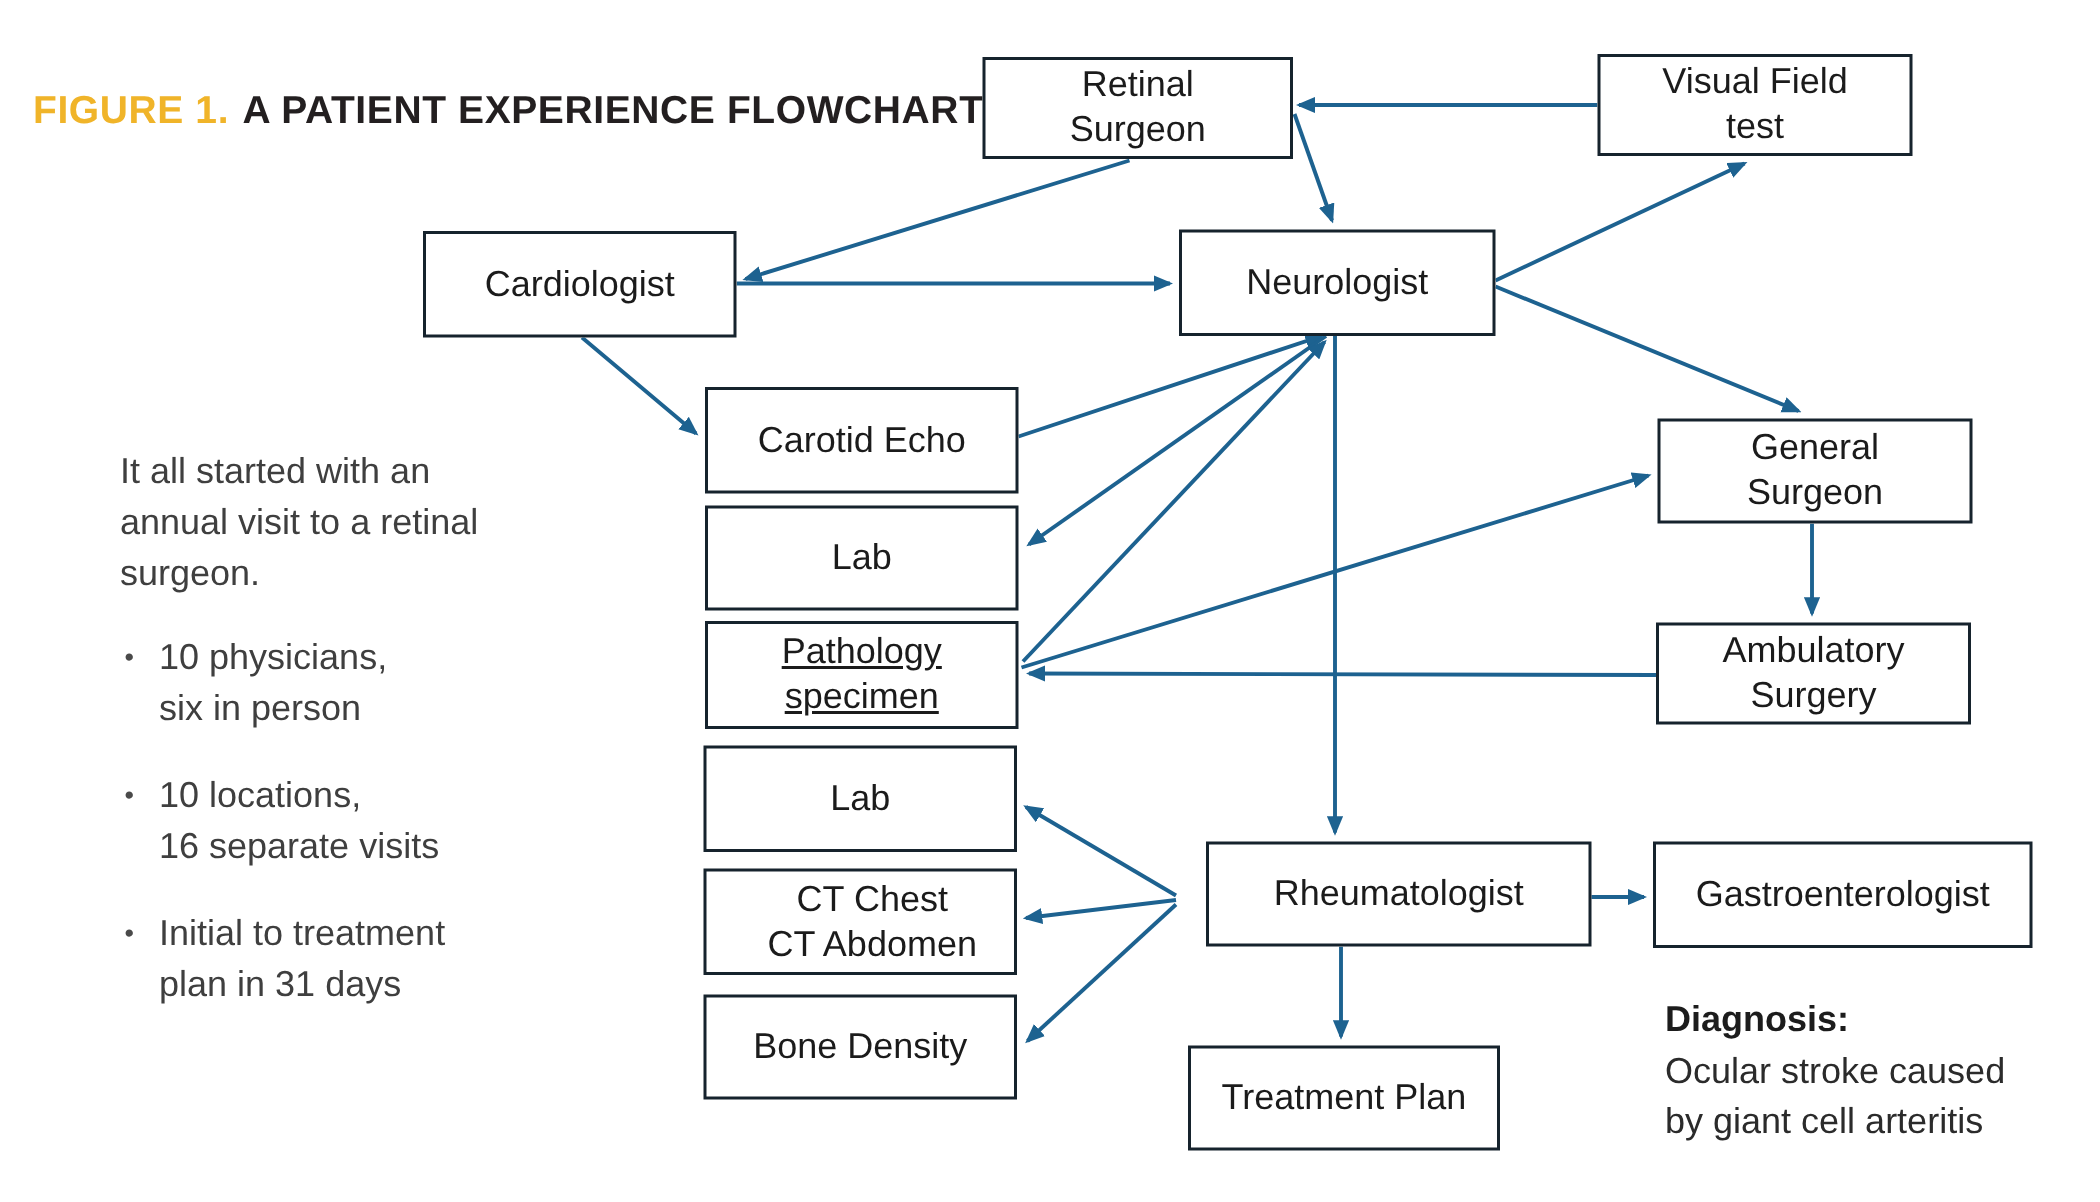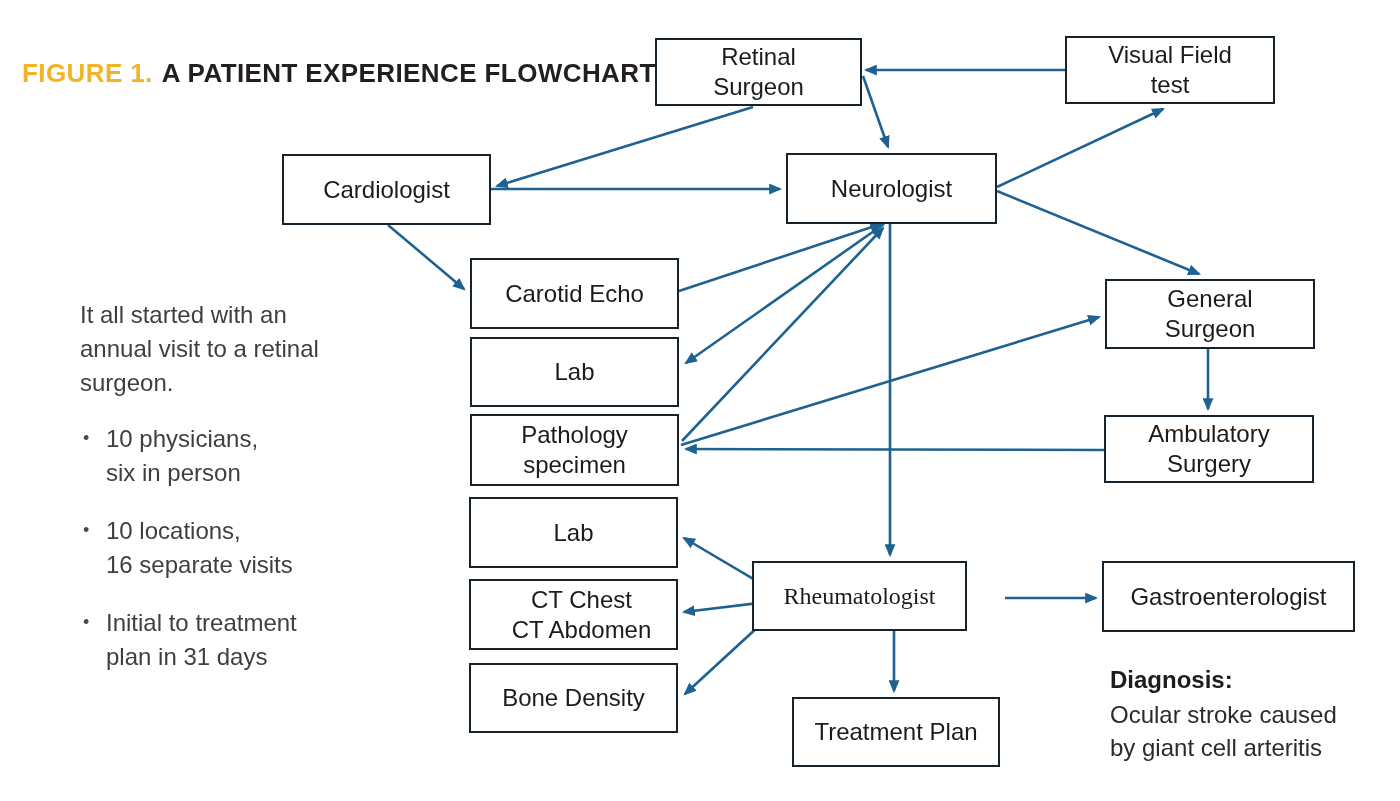--- a/index.html
+++ b/index.html
@@ -98,21 +98,21 @@
       </div>
       <div class="node" style="left: 786px; top: 153px; width: 211px; height: 71px;">
         <span>Neurologist</span>
       </div>
       <div class="node" style="left: 470px; top: 258px; width: 209px; height: 71px; justify-content: center;">
         <span>Carotid Echo</span>
       </div>
       <div class="node" style="left: 470px; top: 337px; width: 209px; height: 70px;">
         <span>Lab</span>
       </div>
-      <div class="node" style="left: 470px; top: 414px; width: 209px; height: 72px;">
+      <div class="node" style="left: 470px; top: 414px; width: 209px; height: 72px; text-decoration: underline;">
         <span>Pathology
 specimen</span>
       </div>
       <div class="node" style="left: 469px; top: 497px; width: 209px; height: 71px;">
         <span>Lab</span>
       </div>
       <div class="node" style="left: 469px; top: 579px; width: 209px; height: 71px; padding-left: 16px;">
         <span>CT Chest
 CT Abdomen</span>
       </div>
@@ -120,21 +120,21 @@
         <span>Bone Density</span>
       </div>
       <div class="node" style="left: 1105px; top: 279px; width: 210px; height: 70px;">
         <span>General
 Surgeon</span>
       </div>
       <div class="node" style="left: 1104px; top: 415px; width: 210px; height: 68px;">
         <span>Ambulatory
 Surgery</span>
       </div>
-      <div class="node" style="left: 752px; top: 561px; width: 215px; height: 70px; font-family: Liberation Serif, serif;">
+      <div class="node" style="left: 804px; top: 561px; width: 257px; height: 70px;">
         <span>Rheumatologist</span>
       </div>
       <div class="node" style="left: 1102px; top: 561px; width: 253px; height: 71px;">
         <span>Gastroenterologist</span>
       </div>
       <div class="node" style="left: 792px; top: 697px; width: 208px; height: 70px;">
         <span>Treatment Plan</span>
       </div>
     </div>
 

